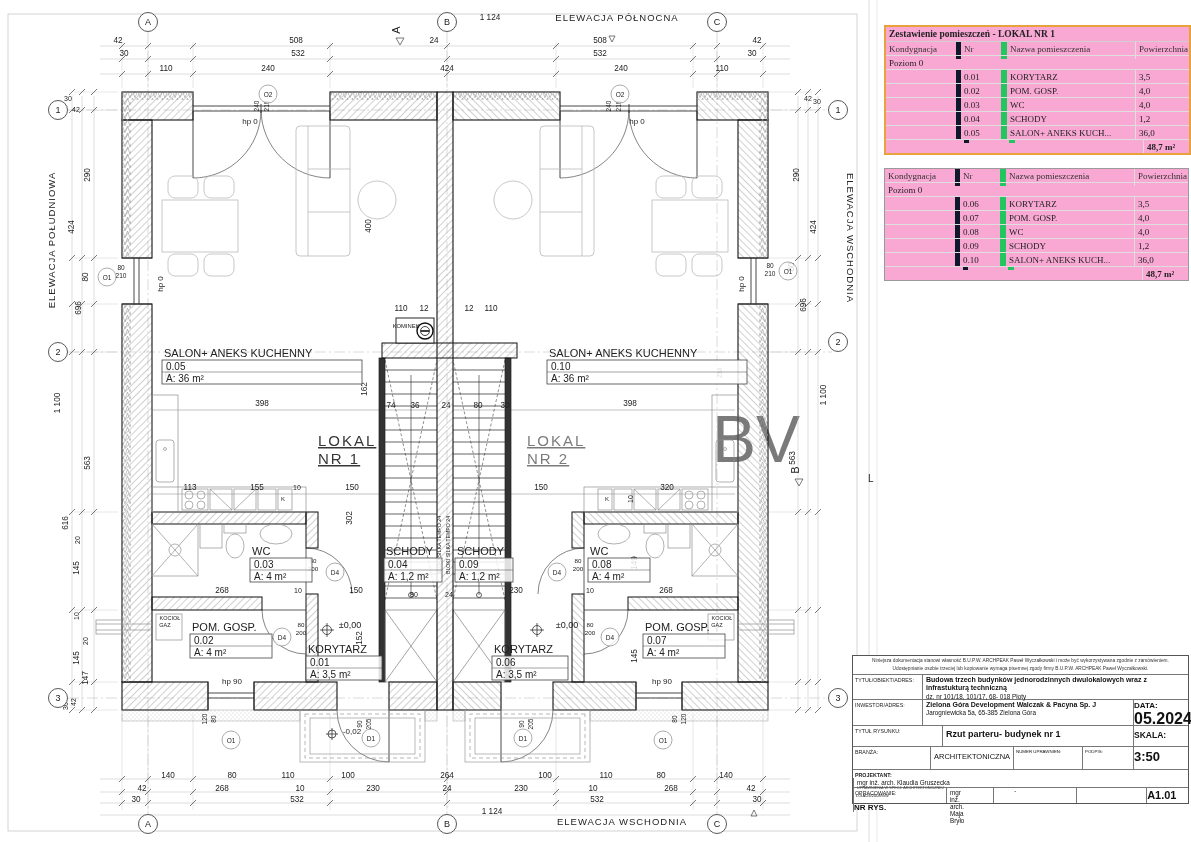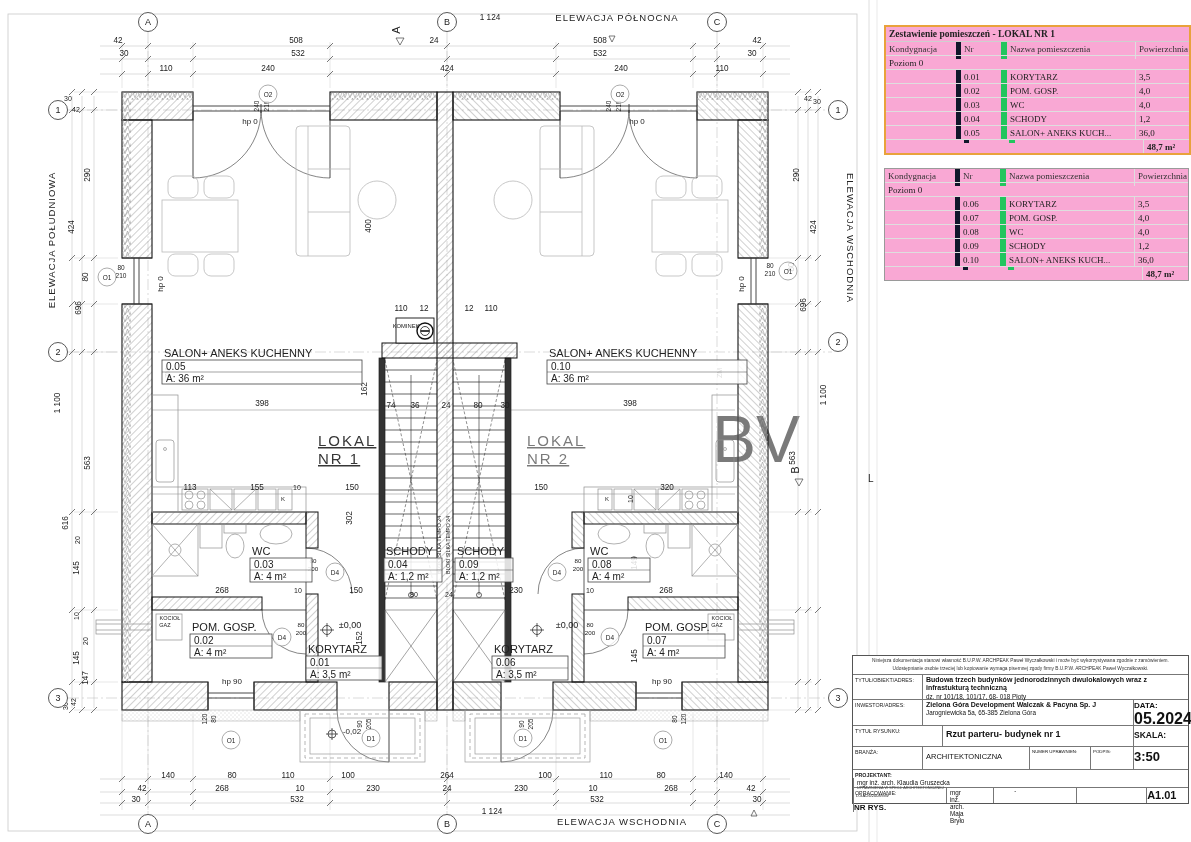--- a/index.html
+++ b/index.html
@@ -830,21 +830,21 @@
     <div class="tb-right">
       <div style="font-size:8px;font-weight:bold;padding-top:1px;">DATA:</div>
       <div style="font-size:16px;font-weight:bold;">05.2024</div>
     </div>
   </div>
   <div class="tb-row" style="height:20px;">
     <div class="tb-lab">TYTUŁ RYSUNKU:</div>
     <div class="tb-val" style="font-weight:bold;font-size:9px;padding-top:3px;margin-left:20px;">Rzut parteru- budynek nr 1</div>
     <div class="tb-right" style="font-weight:bold;font-size:8.5px;padding-top:4px;">SKALA:</div>
   </div>
-  <div class="tb-row" style="height:22px;">
+  <div class="tb-row" style="height:22px;gap:8px;">
     <div class="tb-lab">BRANŻA:</div>
     <div class="tb-val" style="font-size:7.5px;padding-top:5px;">ARCHITEKTONICZNA</div>
     <div class="tb-cell" style="width:56px;font-size:4.4px;padding:2px;">NUMER UPRAWNIEŃ:</div>
     <div class="tb-cell" style="width:38px;font-size:4.4px;padding:2px;">PODPIS:</div>
     <div class="tb-right" style="font-size:13px;font-weight:bold;padding-top:2px;">3:50</div>
   </div>
   <div class="tb-row" style="height:17px;flex-direction:column;">
     <div class="tb-lab" style="font-weight:bold;">PROJEKTANT:</div>
     <div class="tb-val">
       <div style="font-size:6.3px;">mgr inż. arch. Klaudia Gruszecka</div>

